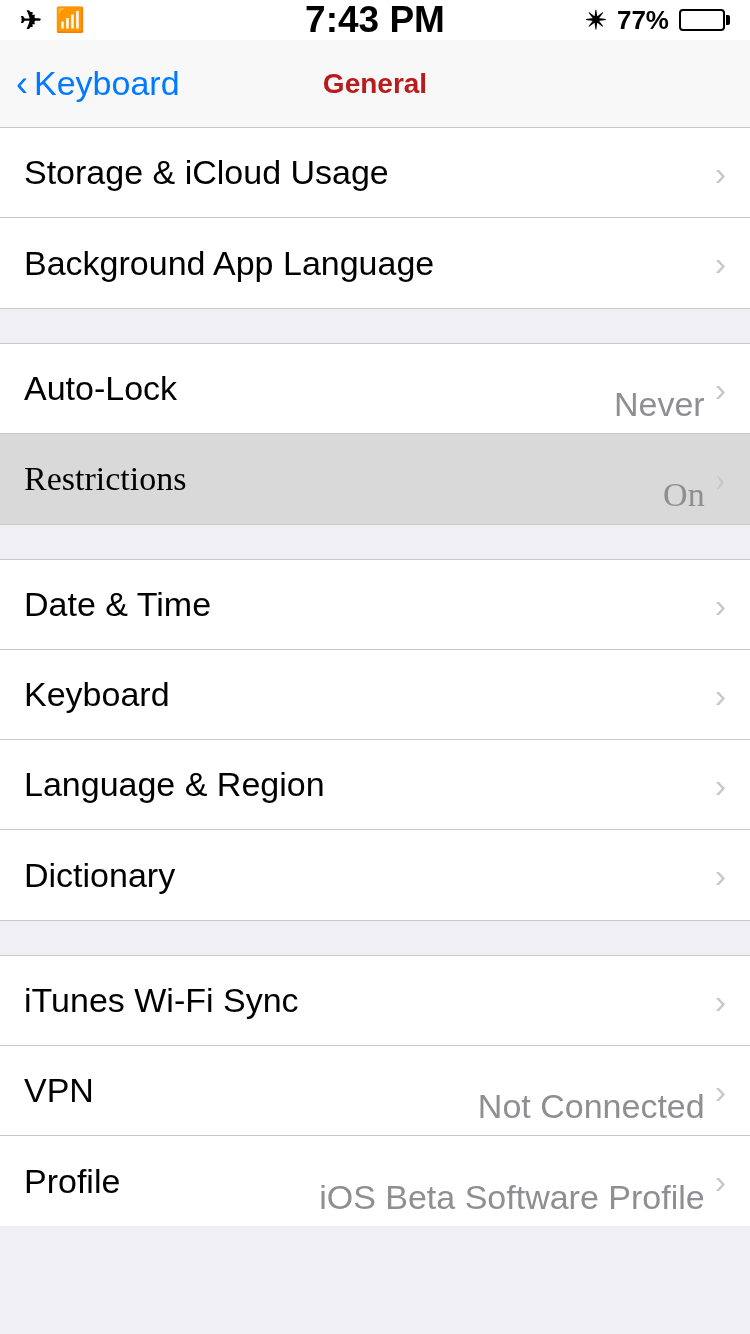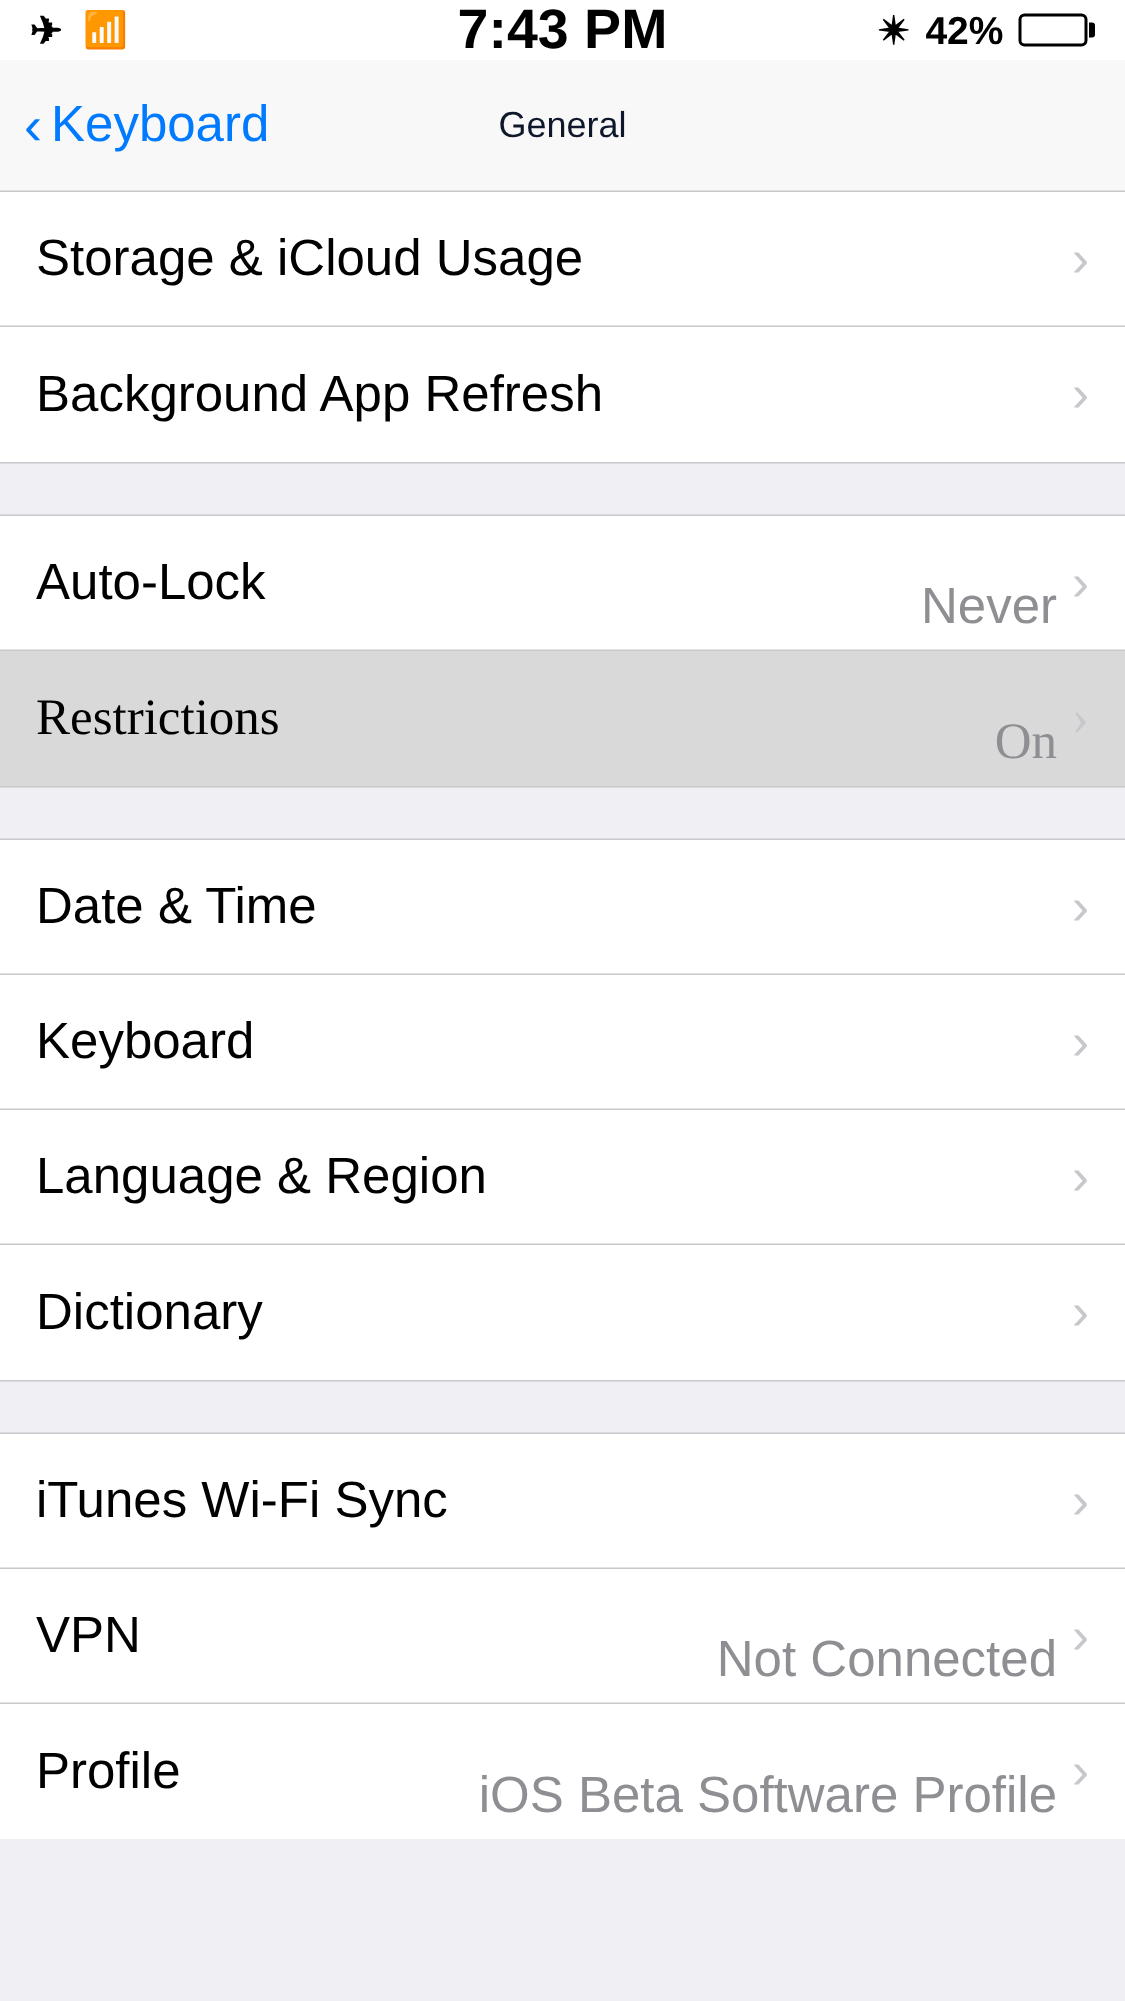--- a/index.html
+++ b/index.html
@@ -65,23 +65,23 @@
       text-decoration: none;
       gap: 6px;
     }
     .nav-back .chevron-left {
       font-size: 36px;
       font-weight: 300;
       color: #007aff;
       line-height: 1;
     }
     .nav-title {
-      font-size: 24px;
-      font-weight: 400;
-      color: #0f172a;
+      font-size: 28px;
+      font-weight: 700;
+      color: #b91c1c;
     }
 
     
     .section-group {
       margin-top: 0;
     }
 
     .section-divider {
       height: 36px;
       background: #efeff4;
@@ -172,21 +172,21 @@
 <body>
 
 <div class="status-bar">
   <div class="status-left">
     <span class="icon-airplane">✈</span>
     <span class="icon-wifi">📶</span>
   </div>
   <div class="status-center">7:43 PM</div>
   <div class="status-right">
     <span class="icon-bt">✴</span>
-    <span>42%</span>
+    <span>77%</span>
     <span class="battery-icon">
       <span class="battery-body"><span class="battery-fill"></span></span>
       <span class="battery-tip"></span>
     </span>
   </div>
 </div>
 
 <div class="nav-bar">
   <a class="nav-back" href="#">
     <span class="chevron-left">‹</span>
@@ -196,21 +196,21 @@
 </div>
 
 <div class="list-group section-group">
   <div class="list-item">
     <span class="list-item-label">Storage &amp; iCloud Usage</span>
     <div class="list-item-right">
       <span class="chevron-right">›</span>
     </div>
   </div>
   <div class="list-item">
-    <span class="list-item-label">Background App Refresh</span>
+    <span class="list-item-label">Background App Language</span>
     <div class="list-item-right">
       <span class="chevron-right">›</span>
     </div>
   </div>
 </div>
 
 <div class="section-divider"></div>
 
 <div class="list-group section-group">
   <div class="list-item">

